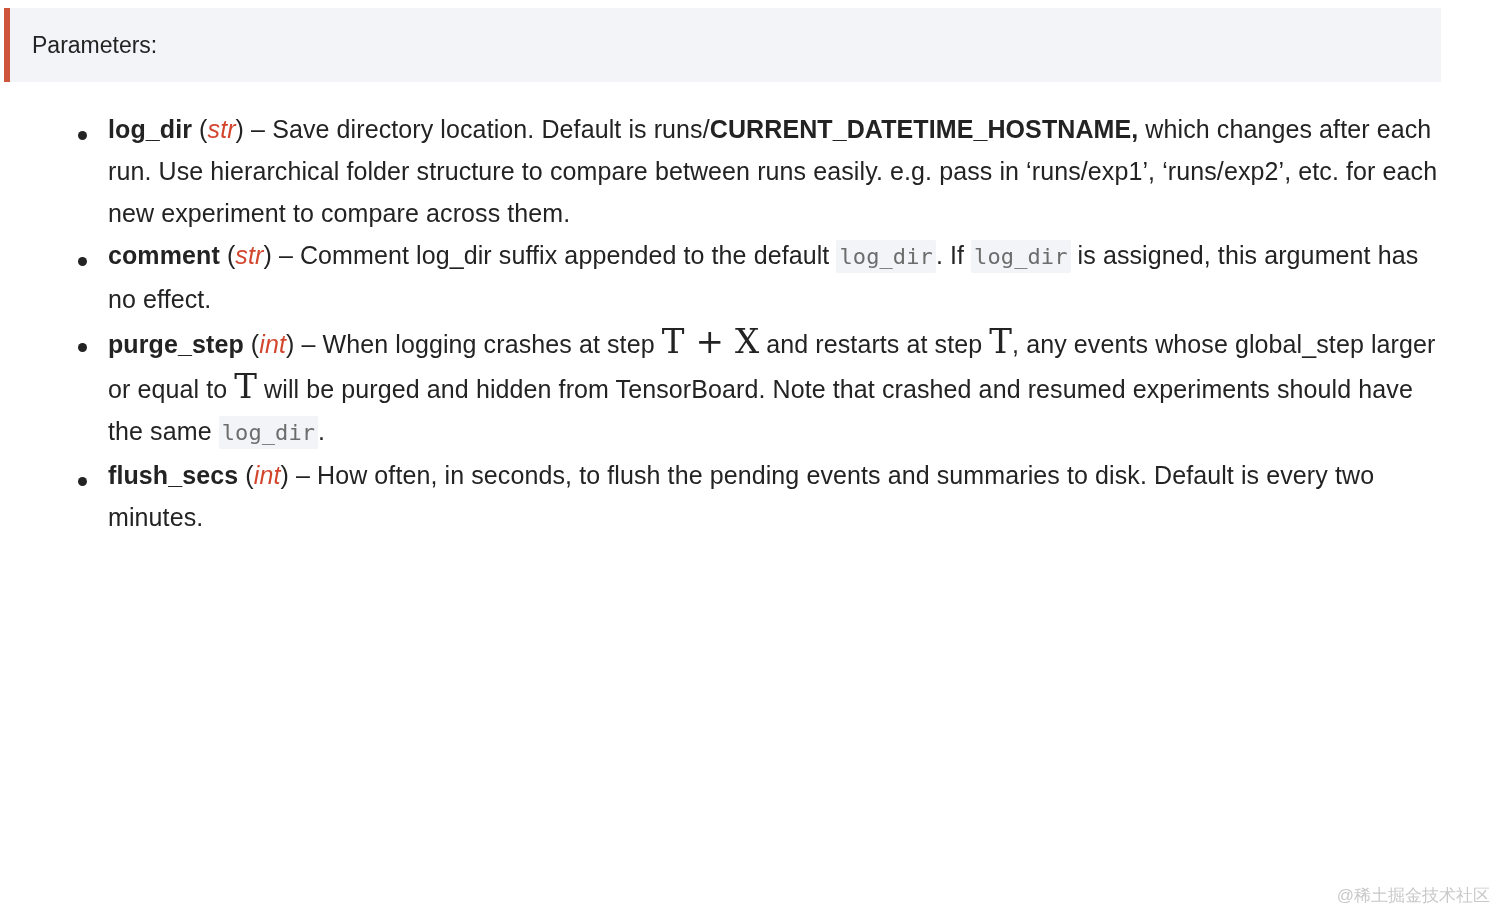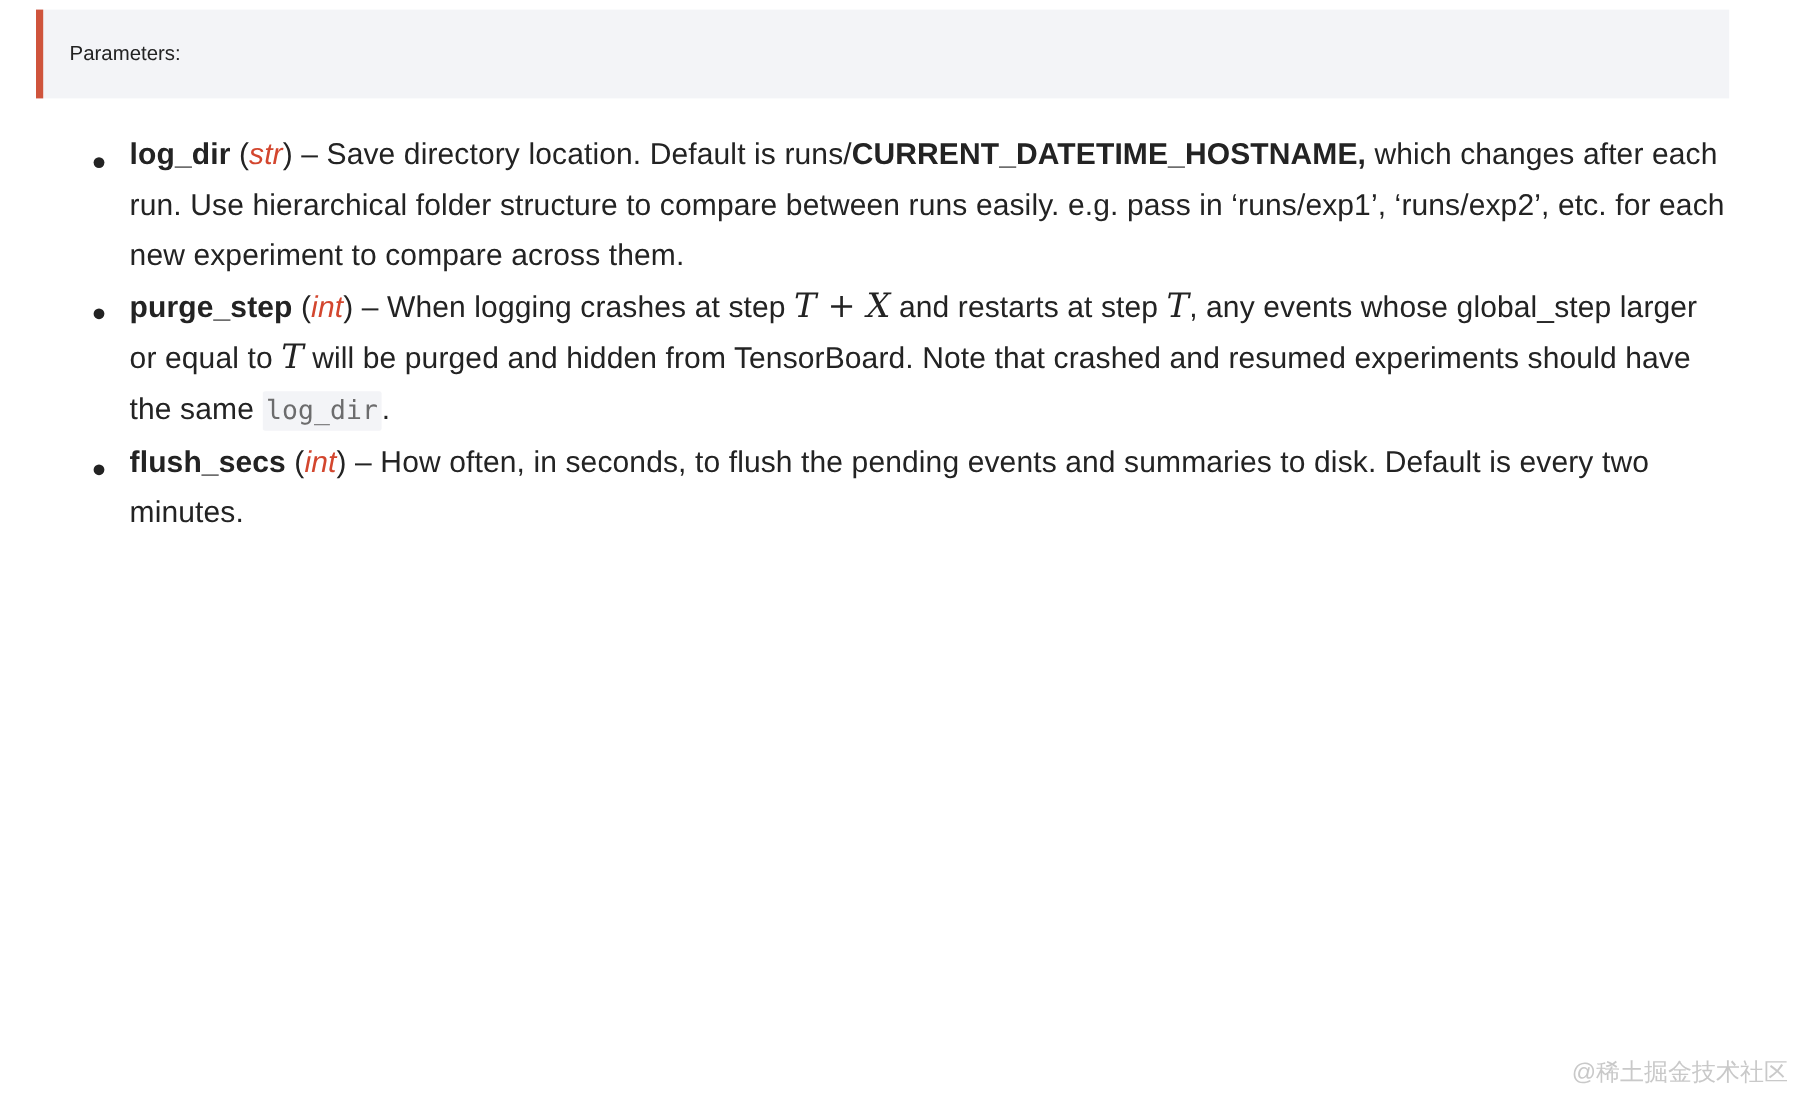--- a/index.html
+++ b/index.html
@@ -18,25 +18,25 @@
   }
   body {
     width: 1512px; height: 919px;
     background: var(--page-bg);
     color: var(--body-text);
     font-family: "Liberation Sans", sans-serif;
     position: relative;
     overflow: hidden;
   }
   .param-header {
-    margin: 8px 71px 0 30px;
+    margin: 8px 71px 0 4px;
     background: var(--header-bg);
     border-left: 6px solid var(--accent);
     padding: 24px 0 24px 22px;
-    font-size: 17px;
+    font-size: 23px;
     line-height: 26px;
     color: var(--body-text);
   }
   .param-list {
     list-style: none;
     margin: 26px 0 0 0;
     padding: 0 72px 0 108px;
     font-size: 25px;
     line-height: 42px;
     letter-spacing: 0.1px;
@@ -63,37 +63,37 @@
   .seg-code {
     font-family: "DejaVu Sans Mono", "Liberation Mono", monospace;
     background: var(--code-bg);
     color: var(--code-text);
     font-size: 22px;
     padding: 4px 3px;
     border-radius: 2px;
   }
   .seg-math {
     font-family: "DejaVu Serif", "Liberation Serif", serif;
-    font-style: italic;
-    font-size: 28px;
+    font-size: 34px;
   }
   .watermark {
     position: absolute;
     right: 22px;
     bottom: 12px;
-    font-size: 20px;
+    font-size: 17px;
     color: var(--watermark-text);
   }
 </style>
 </head>
 <body>
 
 <div class="param-header">
   <span>Parameters:</span>
 </div>
 
 <ul class="param-list">
     <li class="param-item"><span class="seg-bold">log_dir</span><span class="seg-text"> (</span><span class="seg-type">str</span><span class="seg-text">) – Save directory location. Default is runs/</span><span class="seg-bold">CURRENT_DATETIME_HOSTNAME,</span><span class="seg-text"> which changes after each run. Use hierarchical folder structure to compare between runs easily. e.g. pass in ‘runs/exp1’, ‘runs/exp2’, etc. for each new experiment to compare across them.</span></li>
+    <li class="param-item"><span class="seg-bold">comment</span><span class="seg-text"> (</span><span class="seg-type">str</span><span class="seg-text">) – Comment log_dir suffix appended to the default </span><span class="seg-code">log_dir</span><span class="seg-text">. If </span><span class="seg-code">log_dir</span><span class="seg-text"> is assigned, this argument has no effect.</span></li>
     <li class="param-item"><span class="seg-bold">purge_step</span><span class="seg-text"> (</span><span class="seg-type">int</span><span class="seg-text">) – When logging crashes at step </span><span class="seg-math">T + X</span><span class="seg-text"> and restarts at step </span><span class="seg-math">T</span><span class="seg-text">, any events whose global_step larger or equal to </span><span class="seg-math">T</span><span class="seg-text"> will be purged and hidden from TensorBoard. Note that crashed and resumed experiments should have the same </span><span class="seg-code">log_dir</span><span class="seg-text">.</span></li>
     <li class="param-item"><span class="seg-bold">flush_secs</span><span class="seg-text"> (</span><span class="seg-type">int</span><span class="seg-text">) – How often, in seconds, to flush the pending events and summaries to disk. Default is every two minutes.</span></li>
   </ul>
 
 <div class="watermark">@稀土掘金技术社区</div>
 
 </body></html>

